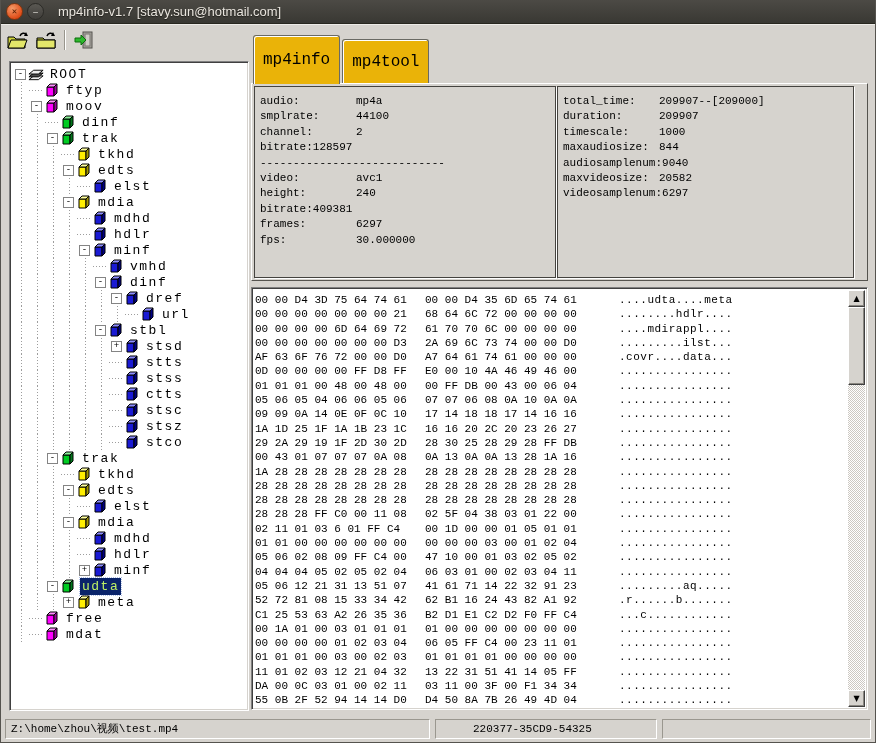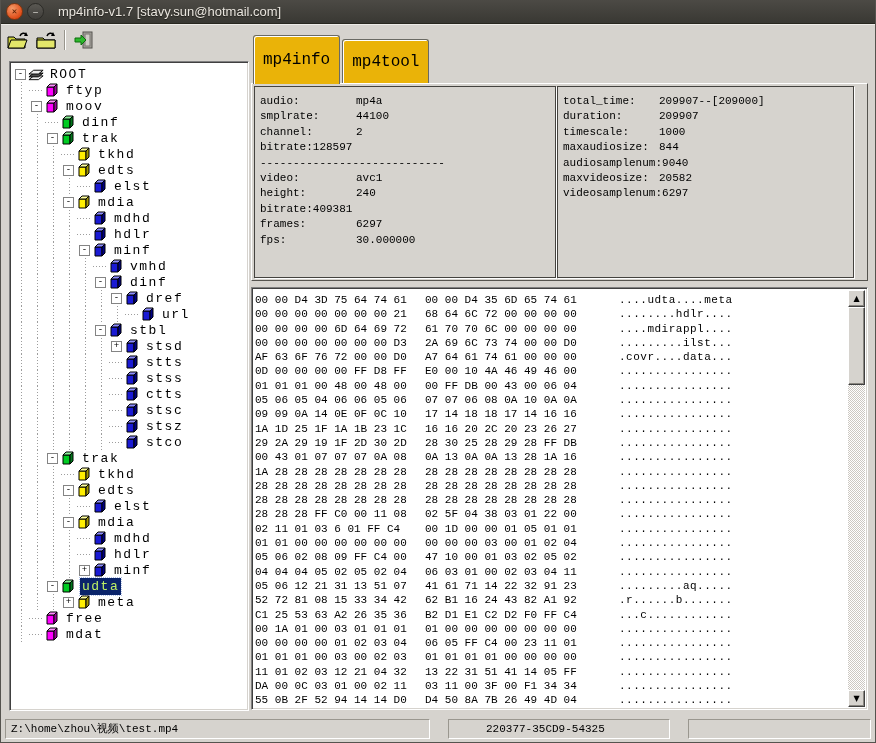--- a/index.html
+++ b/index.html
@@ -66,21 +66,21 @@
   .sbtn{height:17px;flex:none;background:#d6d3ce;border:1px solid;border-color:#fff #404040 #404040 #fff;
     box-shadow:inset -1px -1px 0 #8a8781;display:flex;align-items:center;justify-content:center;box-sizing:border-box;}
   .arr{font-size:8px;line-height:8px;color:#000;font-family:"DejaVu Sans",sans-serif;}
   .strack{flex:1;position:relative;background:#fff;
     background-image:linear-gradient(45deg,#ccc8c2 25%,transparent 25%,transparent 75%,#ccc8c2 75%),
                      linear-gradient(45deg,#ccc8c2 25%,transparent 25%,transparent 75%,#ccc8c2 75%);
     background-size:2px 2px;background-position:0 0,1px 1px;}
   .sthumb{position:absolute;top:0;left:0;right:0;height:78px;background:#d6d3ce;border:1px solid;
     border-color:#fff #404040 #404040 #fff;box-shadow:inset -1px -1px 0 #8a8781;box-sizing:border-box;}
   
-  .statusbar{height:29px;display:flex;align-items:center;padding:0 4px;gap:18px;box-sizing:border-box;}
+  .statusbar{height:29px;display:flex;align-items:center;padding:0 4px;gap:5px;box-sizing:border-box;}
   .scell{height:20px;border:1px solid;border-color:#9a978f #fff #fff #9a978f;display:flex;align-items:center;
     padding:0 5px;font-size:11px;white-space:pre;box-sizing:border-box;background:#d6d3ce;}
   .c-path{width:425px;}
   .c-serial{width:222px;padding-left:37px;}
   .c-rest{flex:1;}
 </style>
 </head>
 <body>
 
 <div class="window">

